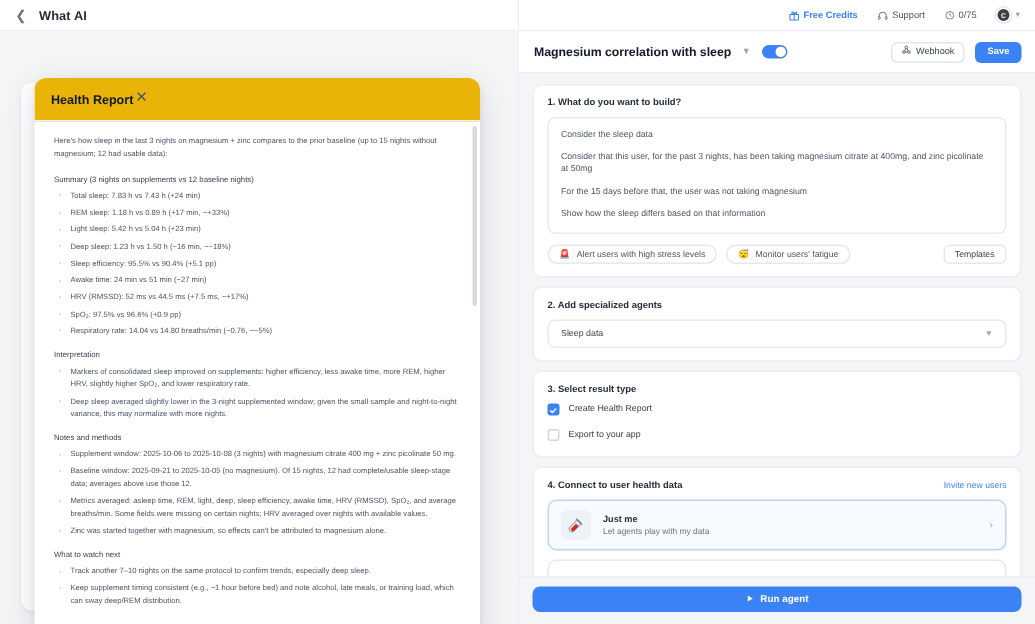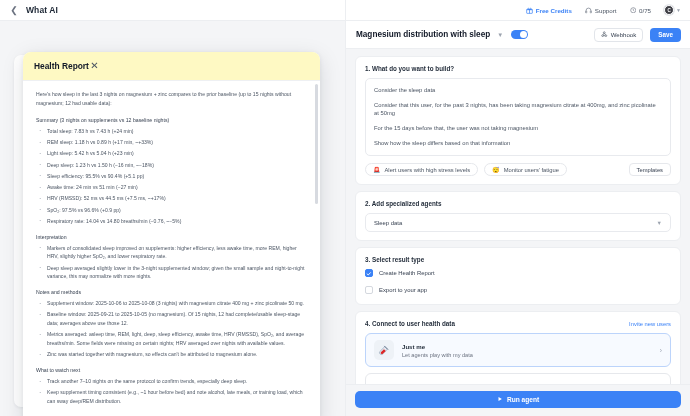--- a/index.html
+++ b/index.html
@@ -48,21 +48,21 @@
     border-radius: 8px;
     box-shadow: 0 6px 22px rgba(16,24,40,.13), 0 1.5px 5px rgba(16,24,40,.07);
     display: flex; flex-direction: column;
     overflow: hidden;
   }
   .report-head {
     height: 29px; min-height: 29px;
     display: flex; align-items: center; 
     padding: 0 11px;
     border-bottom: 1px solid #eef0f3;
-    background: #fef9c3;
+    background: #eab308;
   }
   .report-title { font-size: 8.4px; font-weight: 700; color: #111827; }
   .close-x {
     font-size: 10px; color: #4b5563; line-height: 1;
     cursor: pointer; width: 11px; height: 11px;
     display: flex; align-items: center; justify-content: center;
   }
   .report-scroll {
     flex: 1; overflow: hidden;
     padding: 9px 13px 10px 13px;
@@ -330,21 +330,21 @@
         <span>0/75</span>
       </div>
 
       <div class="avatar-wrap">
         <div class="avatar">C</div>
         <span class="caret">▼</span>
       </div>
     </div>
 
     <div class="r-header">
-      <span class="r-title">Magnesium distribution with sleep</span>
+      <span class="r-title">Magnesium correlation with sleep</span>
       <span class="title-caret">▼</span>
       <div class="toggle">
         <div class="knob"></div>
       </div>
       <div class="r-header-spacer"></div>
       <div class="btn-webhook">
         <span>
           <svg width="6.5" height="6.5" viewBox="0 0 16 16" fill="none" stroke="#4b5563" stroke-width="1.5">
             <circle cx="4" cy="11.5" r="2.2"></circle>
               <circle cx="12" cy="11.5" r="2.2"></circle>

